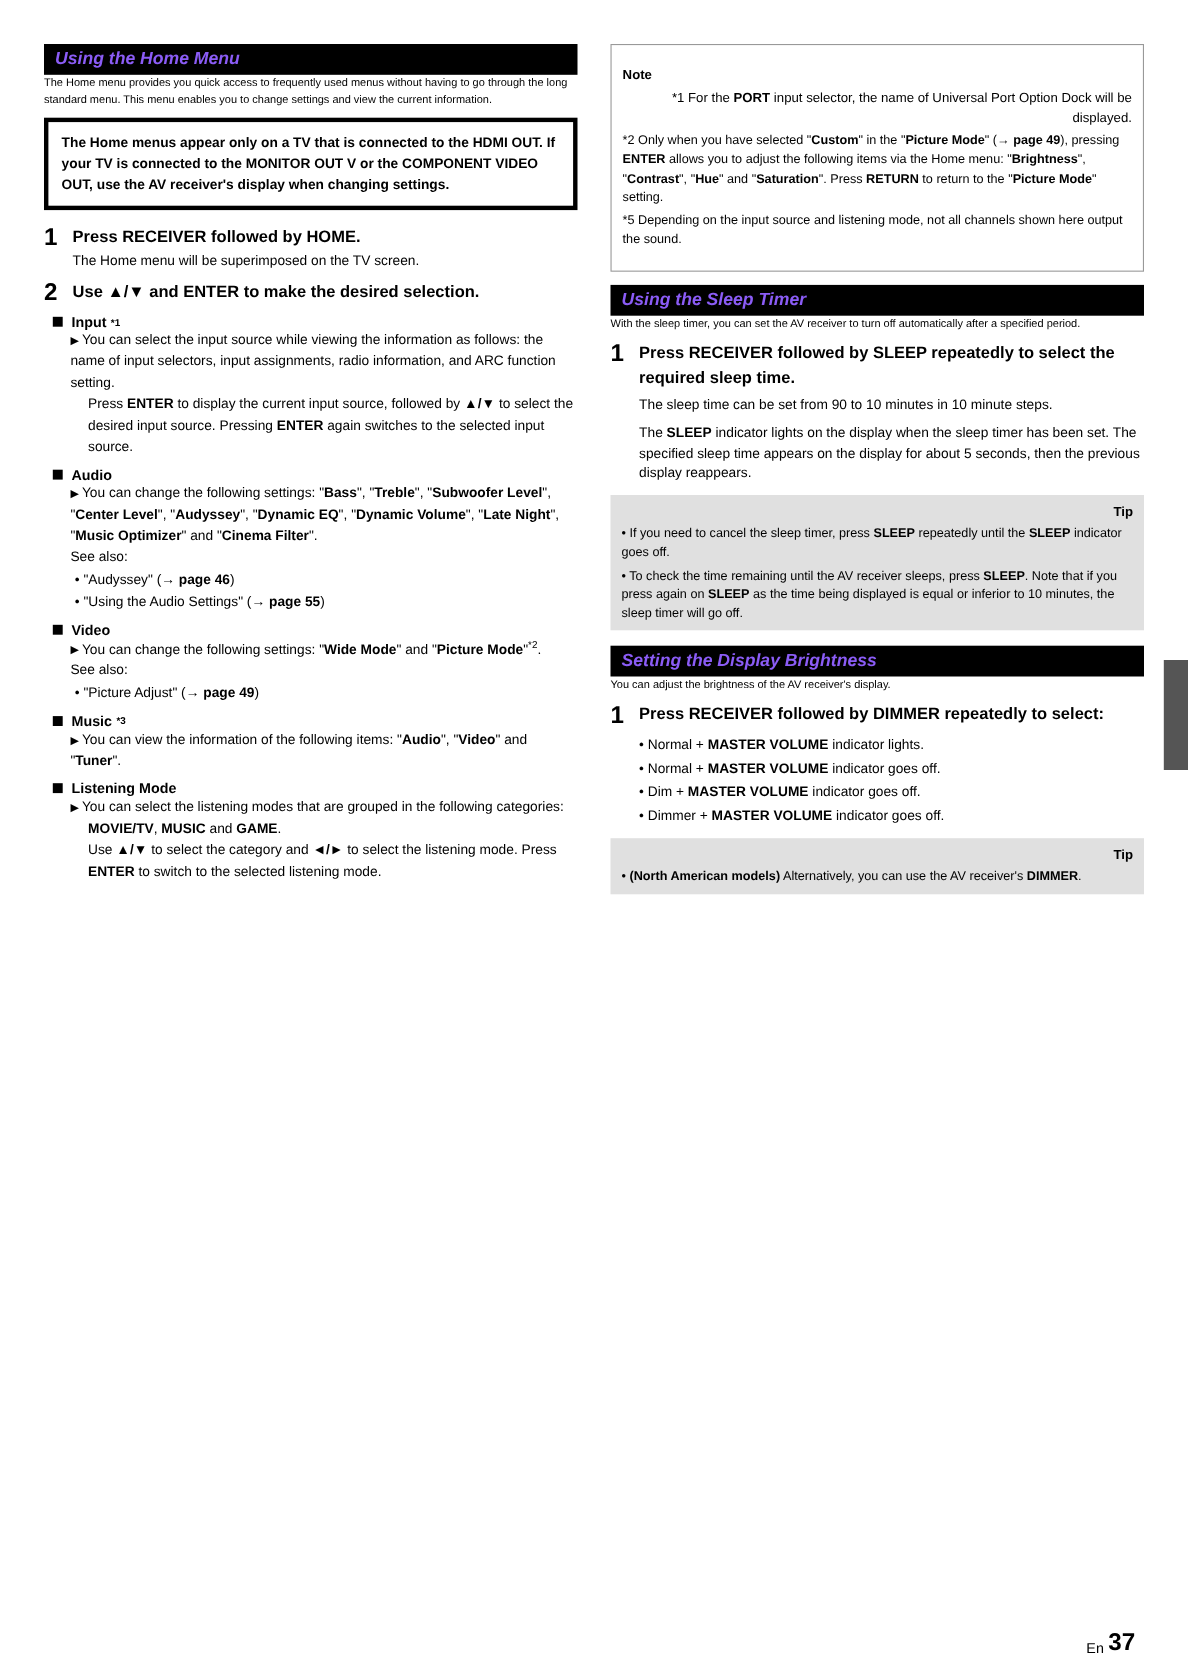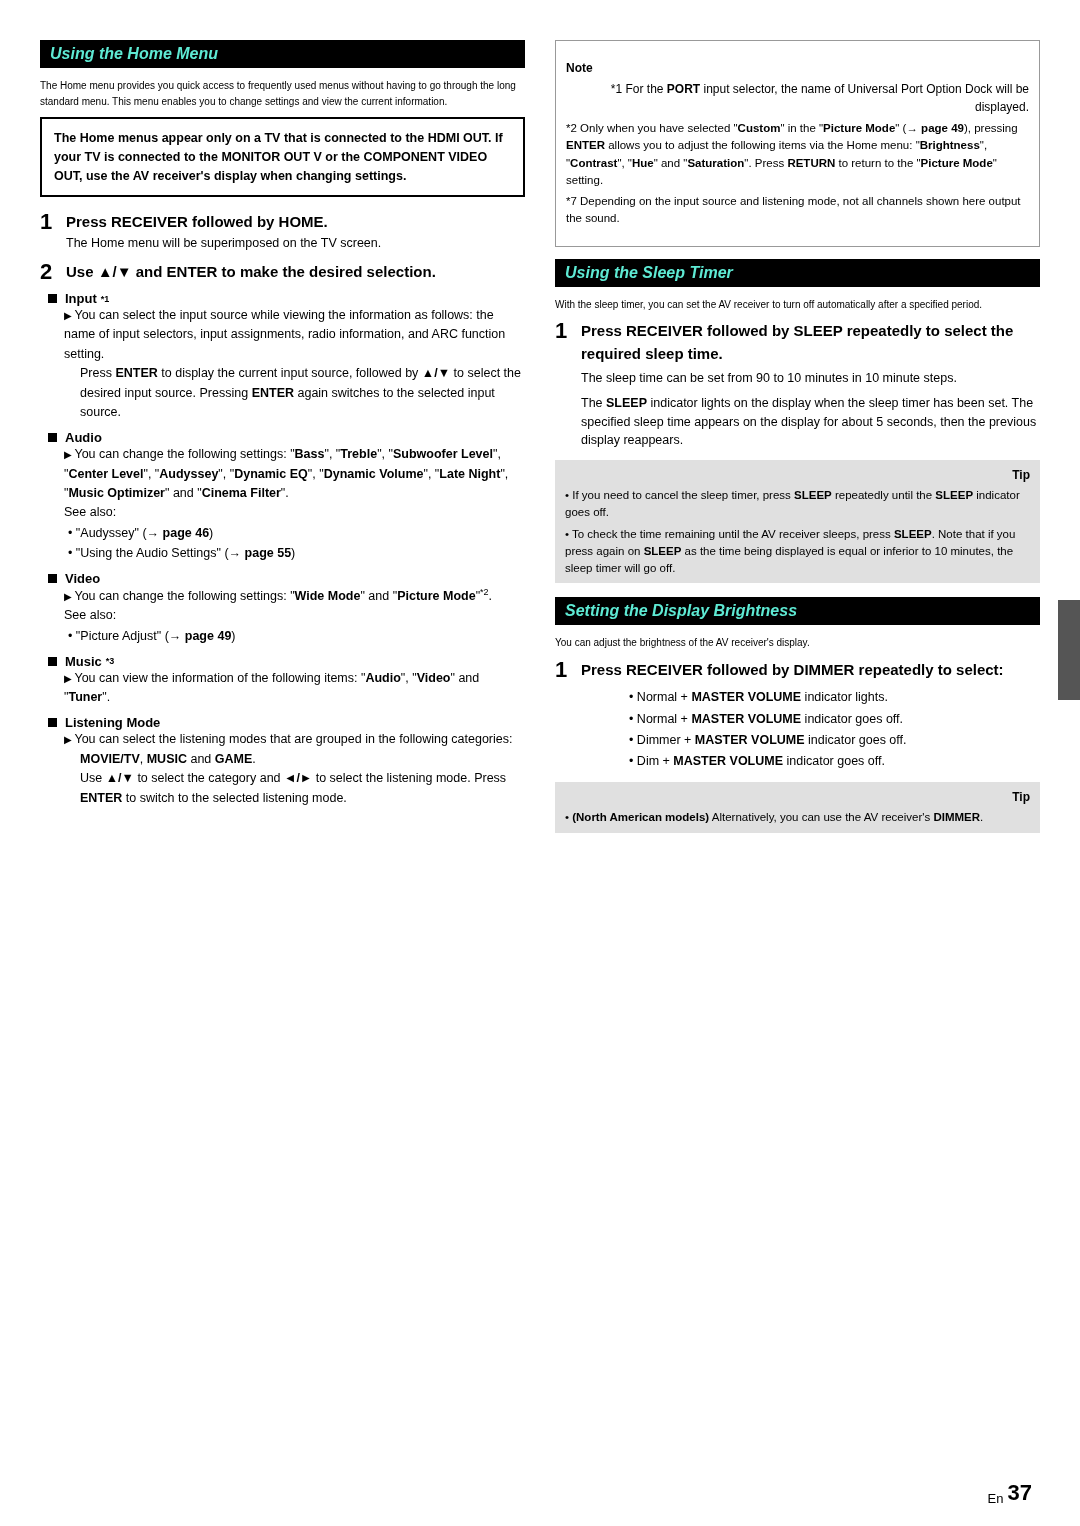--- a/index.html
+++ b/index.html
@@ -21,29 +21,28 @@
     .left-col {
       flex: 1;
       max-width: 490px;
     }
     .right-col {
       flex: 1;
       max-width: 490px;
     }
     .section-header {
       background: #000;
-      color: #5eead4;
+      color: #8b5cf6;
       font-style: italic;
       font-weight: bold;
       font-size: 16px;
       padding: 5px 10px;
-      margin-bottom: 10px;
     }
     .warning-box {
-      border: 2px solid #000000;
+      border: 4px solid #000000;
       padding: 10px 12px;
       margin-bottom: 14px;
       font-size: 12.5px;
       line-height: 1.5;
     }
     .warning-box p {
       font-weight: bold;
     }
     .step {
       display: flex;
@@ -286,21 +285,21 @@
 
     <div class="note-box">
       <div class="note-label">Note</div>
       <div style="font-size:12px; line-height:1.5; margin-bottom:4px;text-align:right;">
         *1 For the <b>PORT</b> input selector, the name of Universal Port Option Dock will be displayed.
       </div>
       <div style="font-size:11.5px; line-height:1.5; margin-bottom:4px;">
         *2 Only when you have selected "<b>Custom</b>" in the "<b>Picture Mode</b>" (→ <b>page 49</b>), pressing <b>ENTER</b> allows you to adjust the following items via the Home menu: "<b>Brightness</b>", "<b>Contrast</b>", "<b>Hue</b>" and "<b>Saturation</b>". Press <b>RETURN</b> to return to the "<b>Picture Mode</b>" setting.
       </div>
       <div style="font-size:11.5px; line-height:1.5;">
-        *7 Depending on the input source and listening mode, not all channels shown here output the sound.
+        *5 Depending on the input source and listening mode, not all channels shown here output the sound.
       </div>
     </div>
 
     <div class="section-header">
       <span>Using the Sleep Timer</span>
     </div>
 
     <p class="body-text">With the sleep timer, you can set the AV receiver to turn off automatically after a specified period.</p>
 
     <div class="step">
@@ -329,25 +328,25 @@
     </div>
 
     <p class="body-text">You can adjust the brightness of the AV receiver's display.</p>
 
     <div class="step">
       <div class="step-num">1</div>
       <div class="step-content">
         <div class="step-title">
           <b>Press RECEIVER followed by DIMMER repeatedly to select:</b>
         </div>
-        <ul style="list-style:none; margin-top:6px; font-size:12.5px; line-height:1.7;margin-left:48px;">
+        <ul style="list-style:none; margin-top:6px; font-size:12.5px; line-height:1.7;">
           <li>• Normal + <b>MASTER VOLUME</b> indicator lights.</li>
           <li>• Normal + <b>MASTER VOLUME</b> indicator goes off.</li>
+          <li>• Dim + <b>MASTER VOLUME</b> indicator goes off.</li>
           <li>• Dimmer + <b>MASTER VOLUME</b> indicator goes off.</li>
-          <li>• Dim + <b>MASTER VOLUME</b> indicator goes off.</li>
         </ul>
       </div>
     </div>
 
     <div class="tip-box">
       <div class="tip-label">Tip</div>
       <p>• <b>(North American models)</b> Alternatively, you can use the AV receiver's <b>DIMMER</b>.</p>
     </div>
 
   </div>

